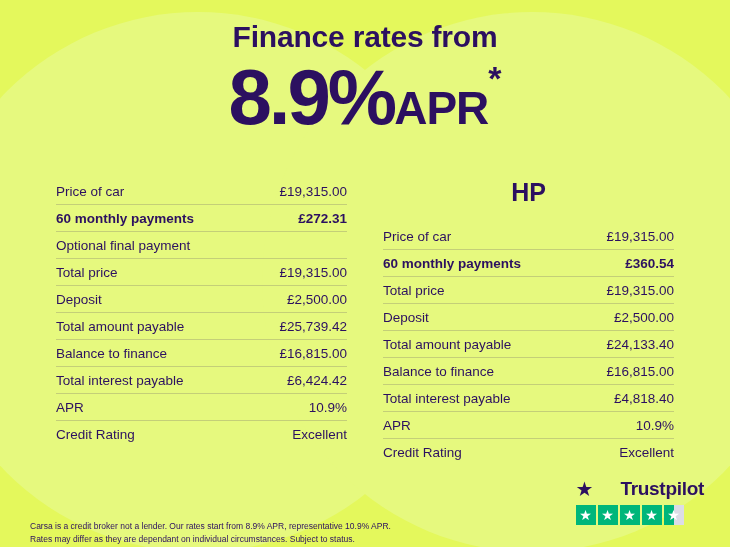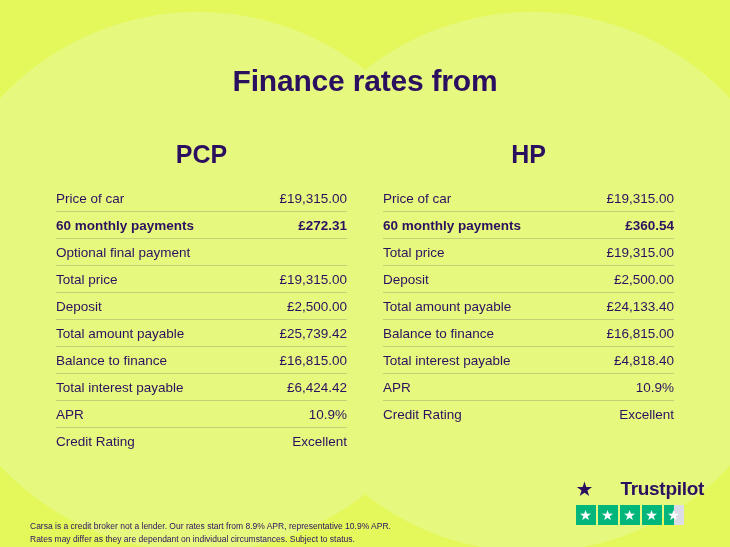--- a/index.html
+++ b/index.html
@@ -38,21 +38,20 @@
 
   .content { position: relative; z-index: 5; }
 
   .headline {
     text-align: center;
     font-size: 30px;
     font-weight: bold;
     color: #2c1060;
     padding-top: 20px;
     letter-spacing: -0.2px;
-    margin-top: 44px;
   }
 
   .rate-line {
     text-align: center;
     margin-top: 4px;
     white-space: nowrap;
   }
   .rate-big {
     font-size: 78px;
     font-weight: bold;
@@ -161,25 +160,27 @@
 <body>
 
 <div class="bg-base"></div>
 <div class="circle circle-left"></div>
 <div class="circle circle-right"></div>
 
 <div class="content">
 
   <div class="headline">Finance rates from</div>
 
+  <div class="rate-line">
+    <span class="rate-big">8.9%</span><span class="rate-suffix">APR</span><span class="rate-star">*</span>
+  </div>
 
   <div class="tables">
 
     <div class="table-col">
-      <div class="table-title">PCP</div>
 
       <div class="row">
         <span class="label">Price of car</span>
         <span class="value">£19,315.00</span>
       </div>
       <div class="row bold">
         <span class="label">60 monthly payments</span>
         <span class="value">£272.31</span>
       </div>
       <div class="row">

